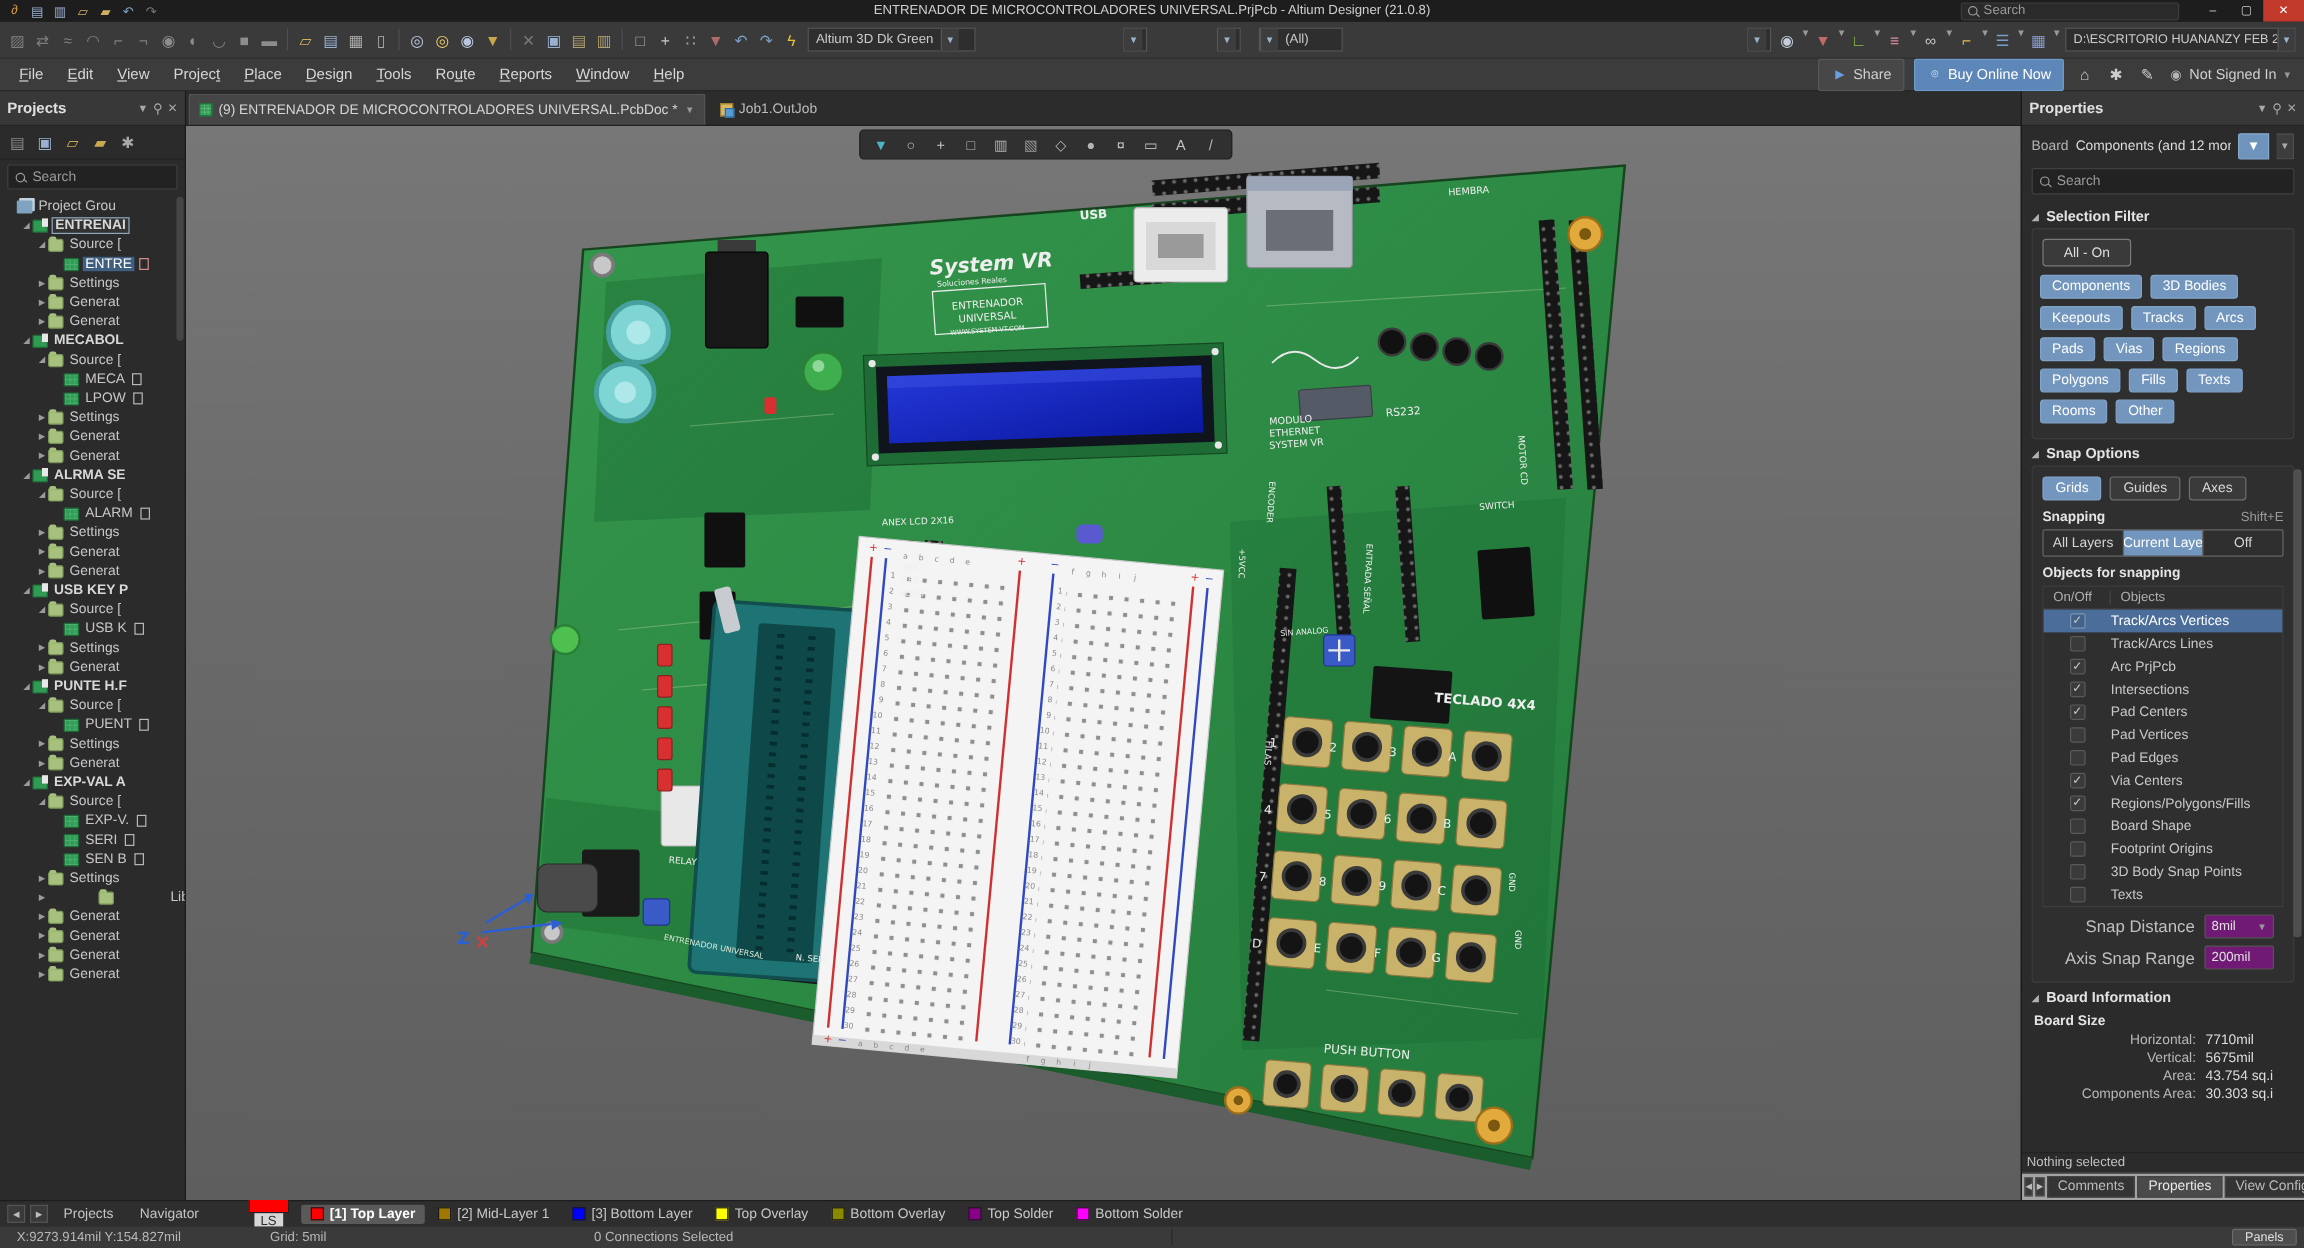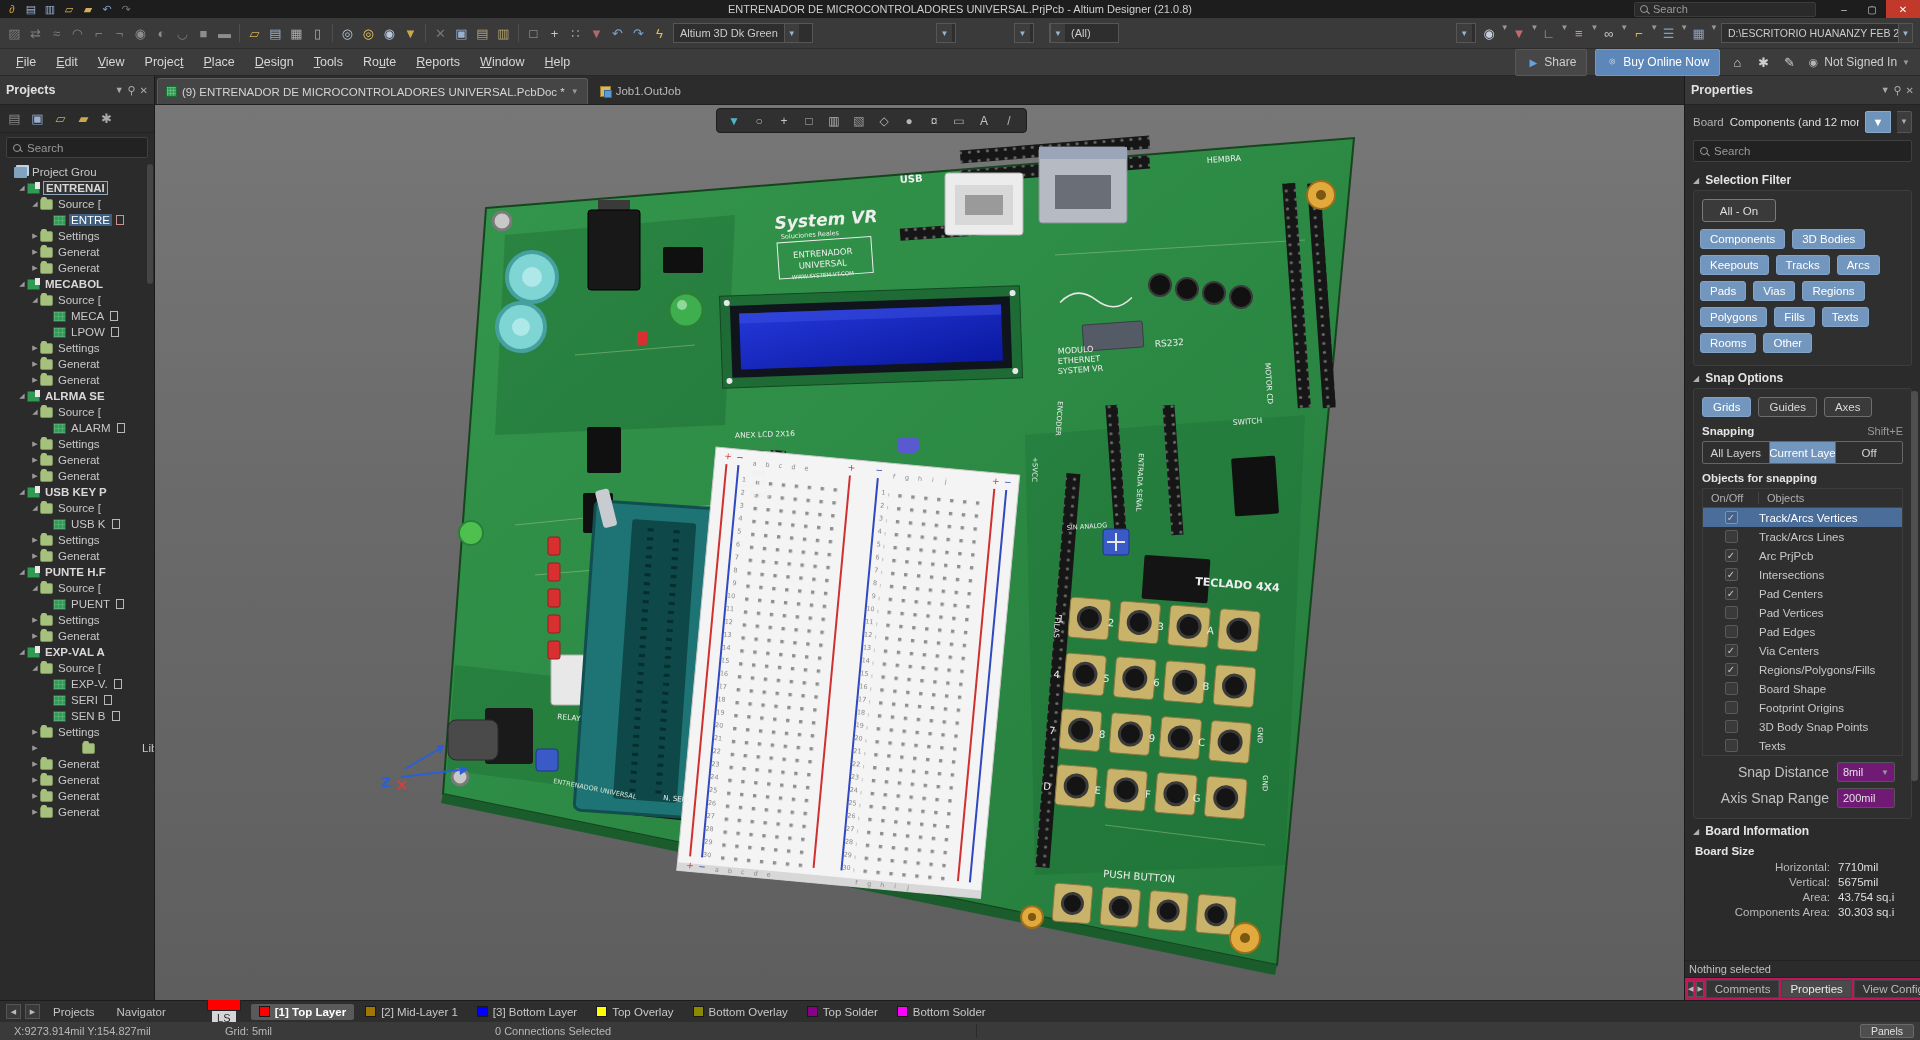--- a/index.html
+++ b/index.html
@@ -152,21 +152,21 @@
   .valrow { display:flex; align-items:center; justify-content:flex-end; gap:8px; margin:6px 10px 0; }
   .valrow .vl { color:#c0c0c0; font-size:14px; }
   .valbox { width:58px; height:20px; background:#701a75; border:1px solid #555; border-radius:2px; color:#e0e0e0;
             font-size:11px; display:flex; align-items:center; padding:0 5px; }
   .valbox .caret { margin-left:auto; }
   .bi-size { font-weight:bold; color:#e4e4e4; font-size:11.5px; margin:4px 10px 4px; }
   .birow { display:flex; justify-content:flex-end; gap:8px; font-size:11.5px; margin:0 10px 3px; }
   .birow .k { color:#b8b8b8; }
   .birow .v { color:#dedede; width:72px; }
   .nothing { margin-top:auto; font-size:11px; color:#c0c0c0; padding:2px 4px; border-top:1px solid #222; }
-  .rtabs { height:23px; background:#be185d; display:flex; align-items:center; gap:2px; padding:0 2px; border-top:1px solid #222; }
+  .rtabs { height:23px; background:#a3a3a3; display:flex; align-items:center; gap:2px; padding:0 2px; border-top:1px solid #222; }
   .rtabs .nav { width:15px; height:16px; background:#3a3a3a; border:1px solid #555; display:flex; align-items:center;
                 justify-content:center; font-size:7px; color:#bbb; }
   .rtabs .rtab { padding:2px 8px; font-size:11.5px; color:#bbb; background:#343434; border:1px solid #444; white-space:nowrap; }
   .rtabs .rtab.on { background:#4a4a4a; color:#e8e8e8; }
   .rscroll { position:absolute; right:2px; top:315px; width:7px; height:390px; background:#4f4f4f; border-radius:3px; }
 
   
   .layerbar { height:22px; background:#2e2e2e; border-top:1px solid #1c1c1c; display:flex; align-items:center; padding:0 6px; gap:4px; }
   .lnav { width:15px; height:15px; background:#3a3a3a; border:1px solid #555; display:flex; align-items:center;
           justify-content:center; font-size:7px; color:#bbb; }

